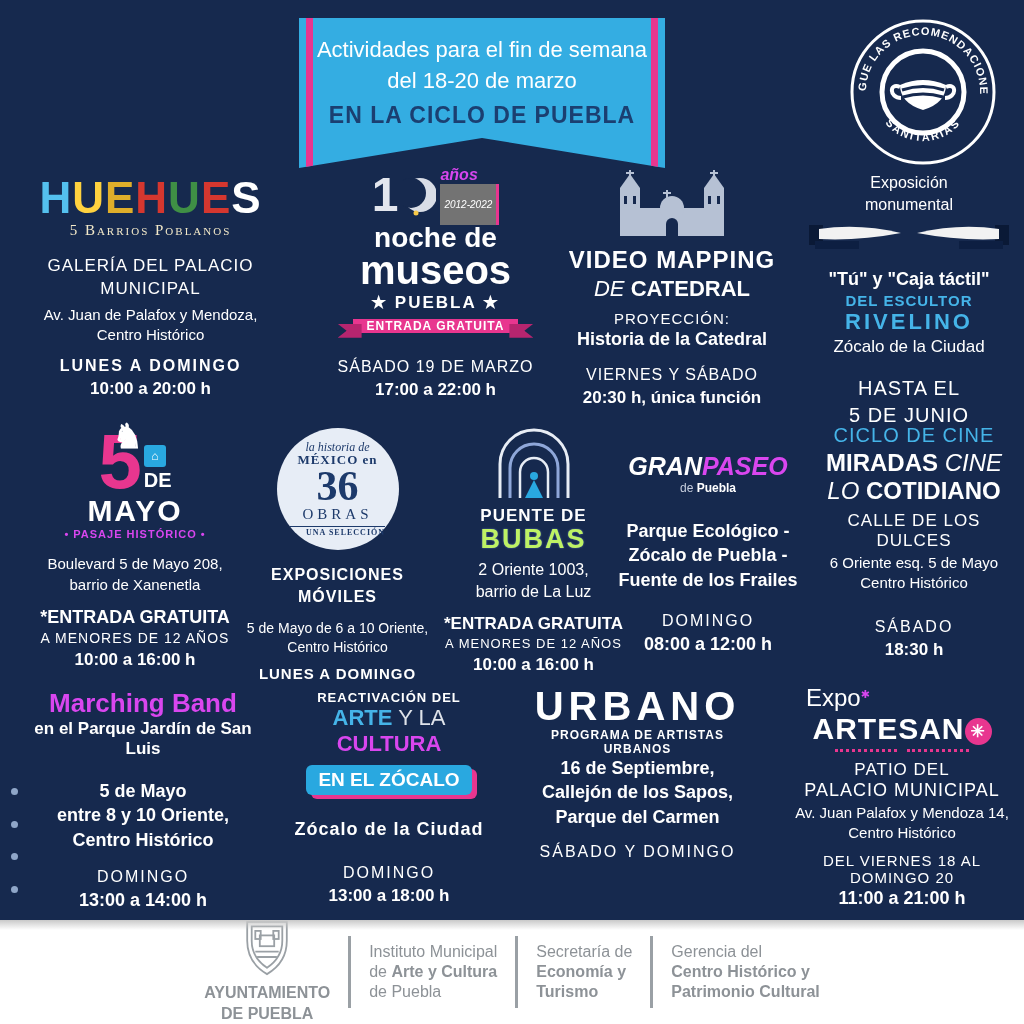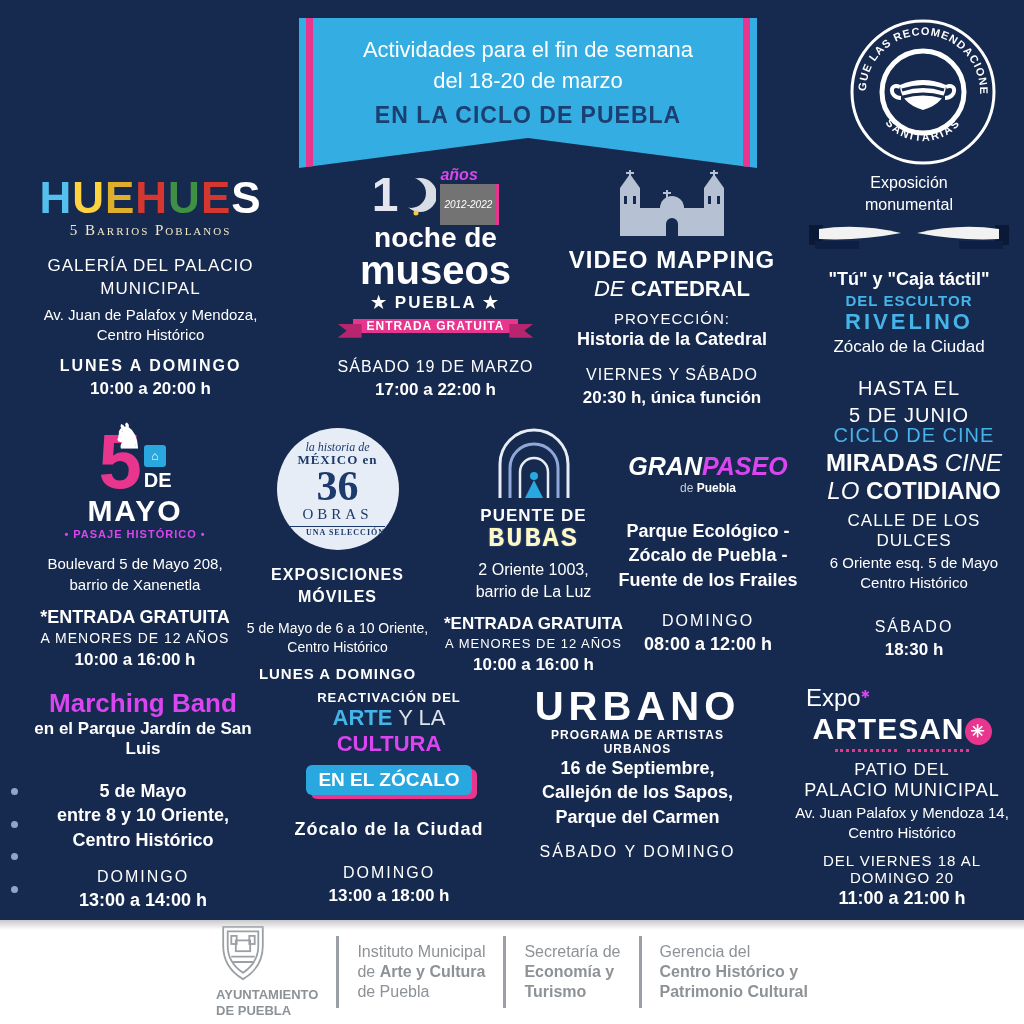--- a/index.html
+++ b/index.html
@@ -11,21 +11,21 @@
   .f10{font-size:10px}.f11{font-size:11px}.f12{font-size:12px}.f13{font-size:13px}
   .f14{font-size:14px}.f15{font-size:15px}.f16{font-size:16px}.f17{font-size:17px}
   .f18{font-size:18px}.f20{font-size:20px}.f22{font-size:22px}.f24{font-size:24px}
   .f26{font-size:26px}.f30{font-size:30px}
   .mt2{margin-top:2px}.mt4{margin-top:4px}.mt6{margin-top:6px}.mt8{margin-top:8px}
   .mt12{margin-top:12px}.mt14{margin-top:14px}.mt16{margin-top:16px}.mt20{margin-top:20px}.mt24{margin-top:24px}
   .lh{line-height:1.35}
   .blue{color:#45b4e8}.pink{color:#d946ef}
   .cream{color:#f3e9c9;font-family:"Liberation Serif",serif;font-variant:small-caps;}
   
-  .banner{left:299px;top:18px;width:458px;height:150px;background:#34ade2;
+  .banner{left:299px;top:18px;width:366px;height:150px;background:#34ade2;
     clip-path:polygon(0 0,100% 0,100% 100%,50% calc(100% - 30px),0 100%);}
   .banner .stripe{position:absolute;top:0;width:7px;height:100%;background:#e8368f;}
   .banner .stripe.l{left:7px}.banner .stripe.r{right:7px}
   .banner-text{position:relative;padding-top:17px;line-height:1.4;}
   .banner-l3{color:#1b3f71;font-weight:bold;font-size:23px;letter-spacing:1px;margin-top:2px;}
   
   .badge{left:849px;top:18px;width:148px;height:148px;}
   
   .edot{position:absolute;left:11px;width:7px;height:7px;border-radius:50%;background:#8fa6c8;}
   
@@ -51,42 +51,42 @@
   
   .ob-circle{width:122px;height:122px;border-radius:50%;background:#e7edf6;color:#1d3a6b;
     margin:0 auto;display:flex;flex-direction:column;align-items:center;justify-content:center;
     font-family:"Liberation Serif",serif;line-height:1.05;}
   .ob-script{font-style:italic;font-size:12px;}
   .ob-mex{font-size:13px;letter-spacing:1px;font-weight:bold;}
   .ob-num{font-size:42px;font-weight:bold;line-height:.95;}
   .ob-obras{font-size:15px;letter-spacing:4px;}
   .ob-sel{font-size:8px;font-weight:bold;letter-spacing:1px;margin-top:3px;border-top:1px solid #1d3a6b;padding-top:2px;padding-left:16px;}
   
-  .bb-name{font-size:27px;font-weight:bold;color:#fef9c3;letter-spacing:2px;
-    text-shadow:0 0 2px #5872b5;line-height:1;font-family:Liberation Mono, monospace;}
+  .bb-name{font-size:27px;font-weight:bold;color:#bef264;letter-spacing:2px;
+    text-shadow:0 0 2px #5872b5;line-height:1;}
   
   .gp-logo{font-style:italic;font-weight:bold;font-size:25px;letter-spacing:0;}
   
   .rz-badge{display:inline-block;background:#29a8e0;color:#fff;font-weight:bold;font-size:19px;
     padding:4px 12px;border-radius:6px;box-shadow:5px 4px 0 #e8368f;margin-top:8px;}
   
   .ur-title{font-size:40px;font-weight:bold;letter-spacing:5px;line-height:1;}
   
   .ar-o{display:inline-flex;width:27px;height:27px;border-radius:50%;background:#e8368f;
     color:#fff;align-items:center;justify-content:center;font-size:17px;vertical-align:2px;}
   .ar-dots{display:flex;align-items:center;justify-content:center;gap:10px;margin-top:3px;}
   .ar-dots span{display:inline-block;width:62px;border-bottom:3px dotted #e8368f;}
   
   .footer{position:absolute;left:0;top:920px;width:1024px;height:104px;background:#fff;color:#8d9297;}
   .footer::before{content:"";position:absolute;left:0;top:0;width:100%;height:10px;
     background:linear-gradient(#c9c9c9,rgba(255,255,255,0));}
   .f-inner{height:100%;display:flex;align-items:center;justify-content:center;gap:18px;}
   .f-block{text-align:left;font-size:16px;line-height:1.25;}
   .f-div{width:3px;height:72px;background:#9aa0a5;}
-  .f-crest{text-align:left;font-size:13px;font-weight:bold;line-height:1.3;}
+  .f-crest{text-align:center;font-size:16px;font-weight:bold;line-height:1.3;}
 </style>
 </head>
 <body>
 
 <div class="poster">
 
   <div class="c banner">
     <div class="stripe l"></div>
     <div class="stripe r"></div>
     <div class="banner-text">

